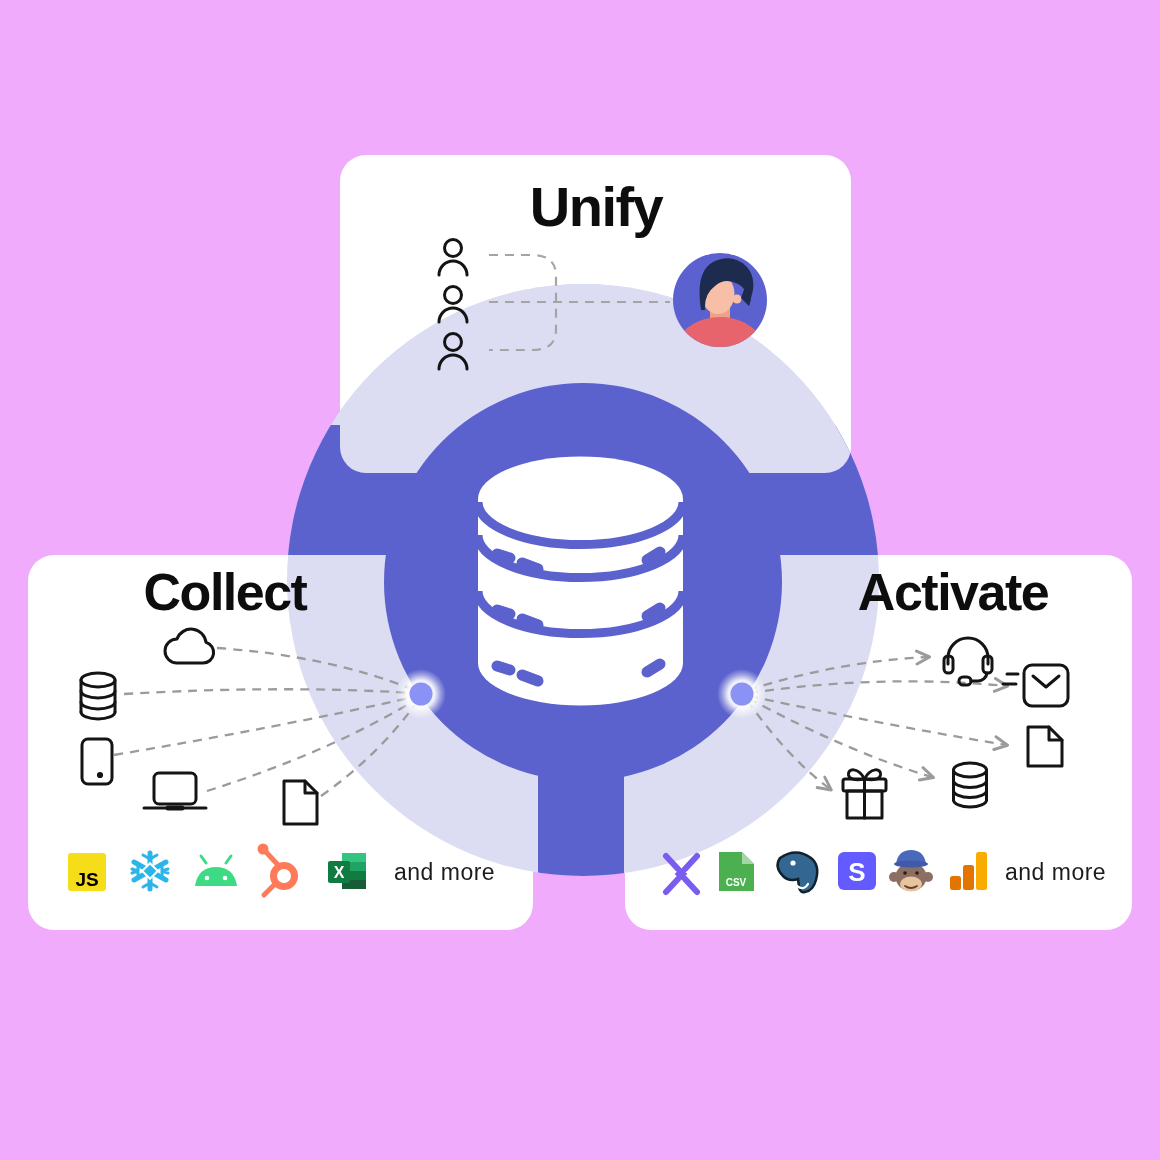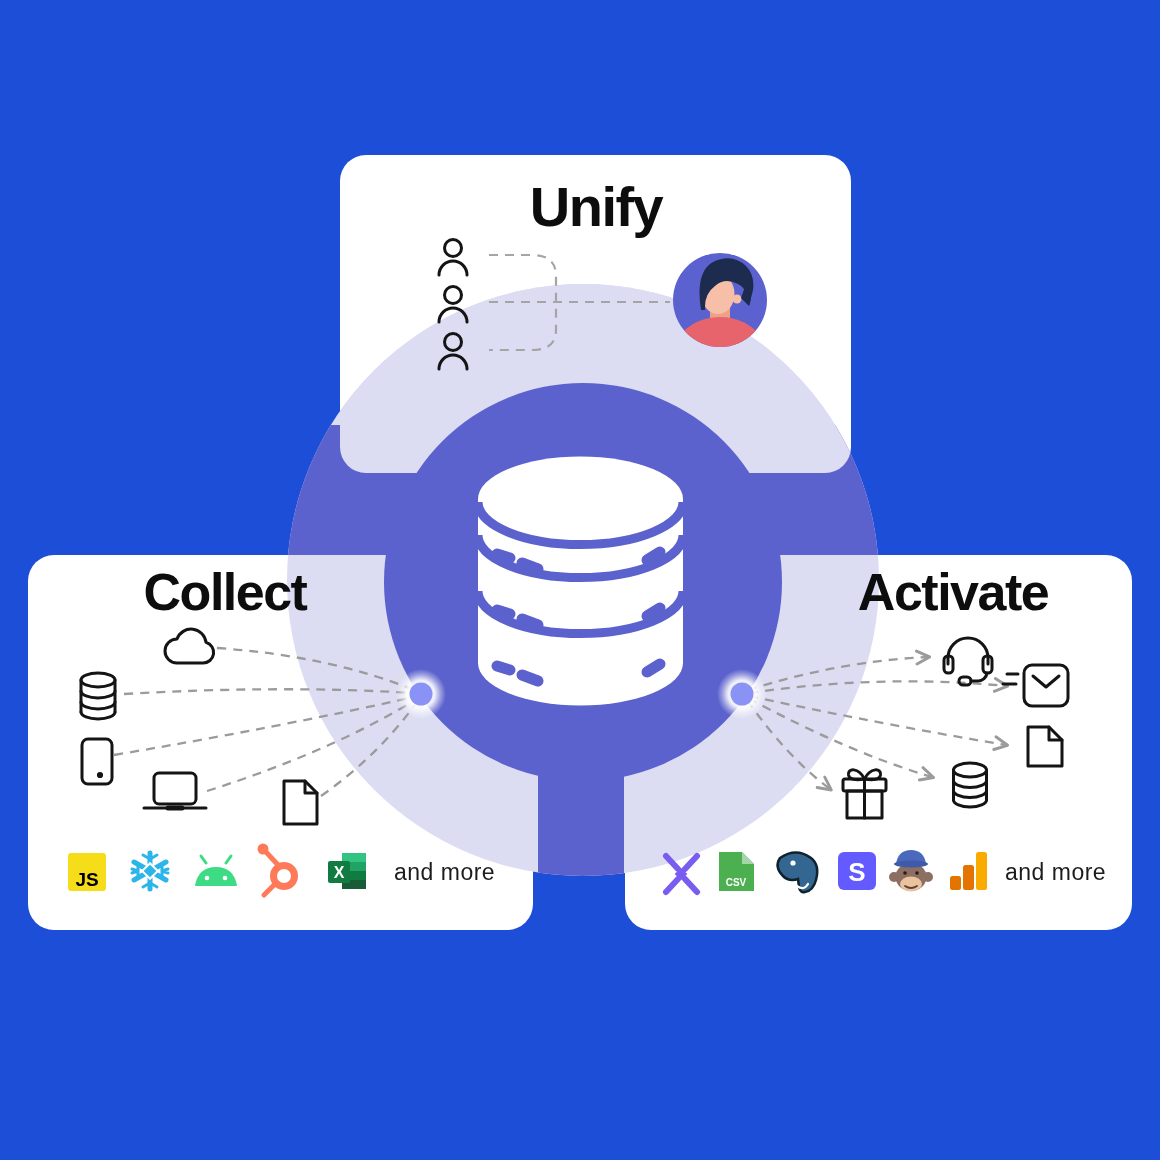--- a/index.html
+++ b/index.html
@@ -1,16 +1,16 @@
 <!DOCTYPE html>
 <html><head>
 <meta charset="utf-8">
 <style>
   html,body{margin:0;padding:0;background:#ffffff;}
-  .stage{position:relative;width:1160px;height:1160px;background:#1d4ed8;overflow:hidden;
+  .stage{position:relative;width:1160px;height:1160px;background:#f0abfc;overflow:hidden;
          font-family:"Liberation Sans", sans-serif;}
   svg{display:block}
   .title{font-family:"Liberation Sans", sans-serif;font-weight:bold;fill:#0d0d0d;letter-spacing:-1.5px;}
   .more{font-family:"Liberation Sans", sans-serif;font-weight:500;fill:#1c1c1c;letter-spacing:0.5px;}
   .logoletter{font-family:"Liberation Sans", sans-serif;font-weight:bold;}
 </style>
 </head>
 <body>
 
 <div class="stage">

